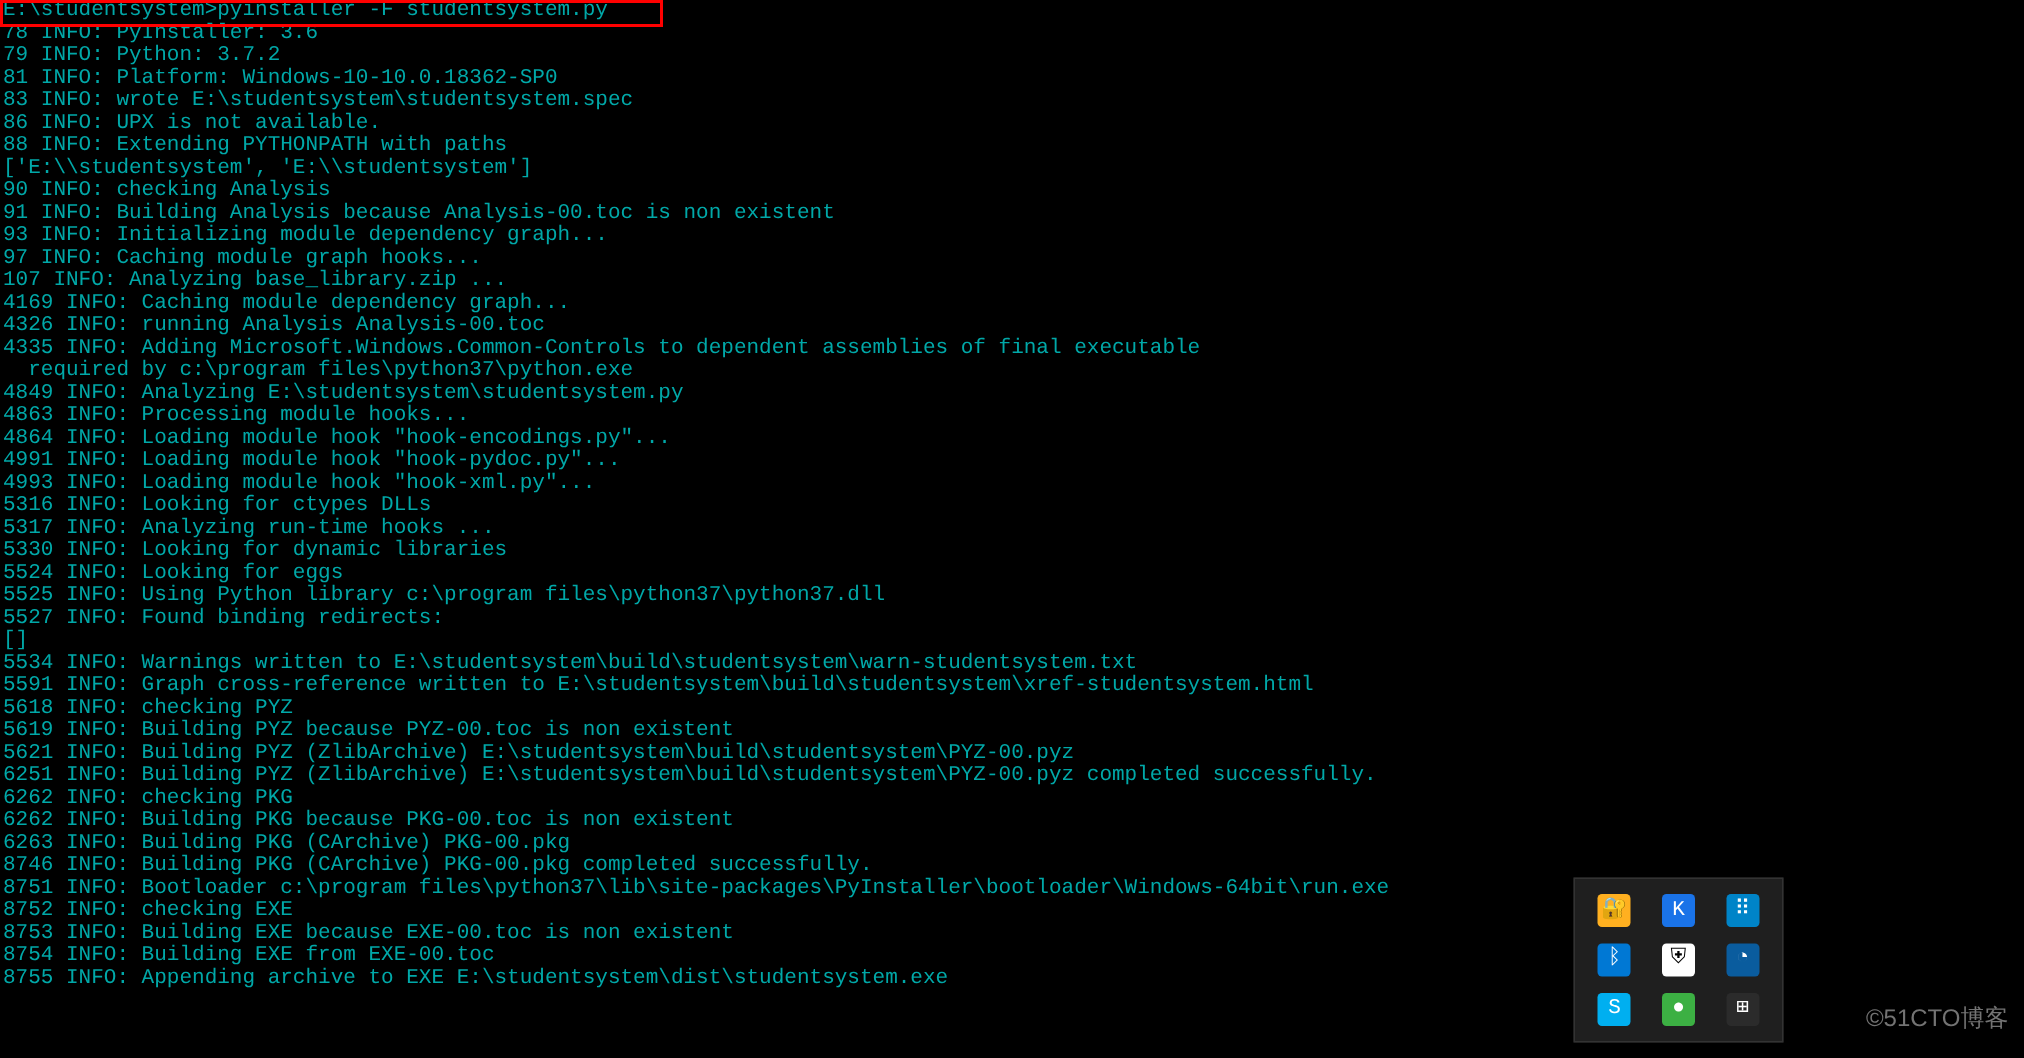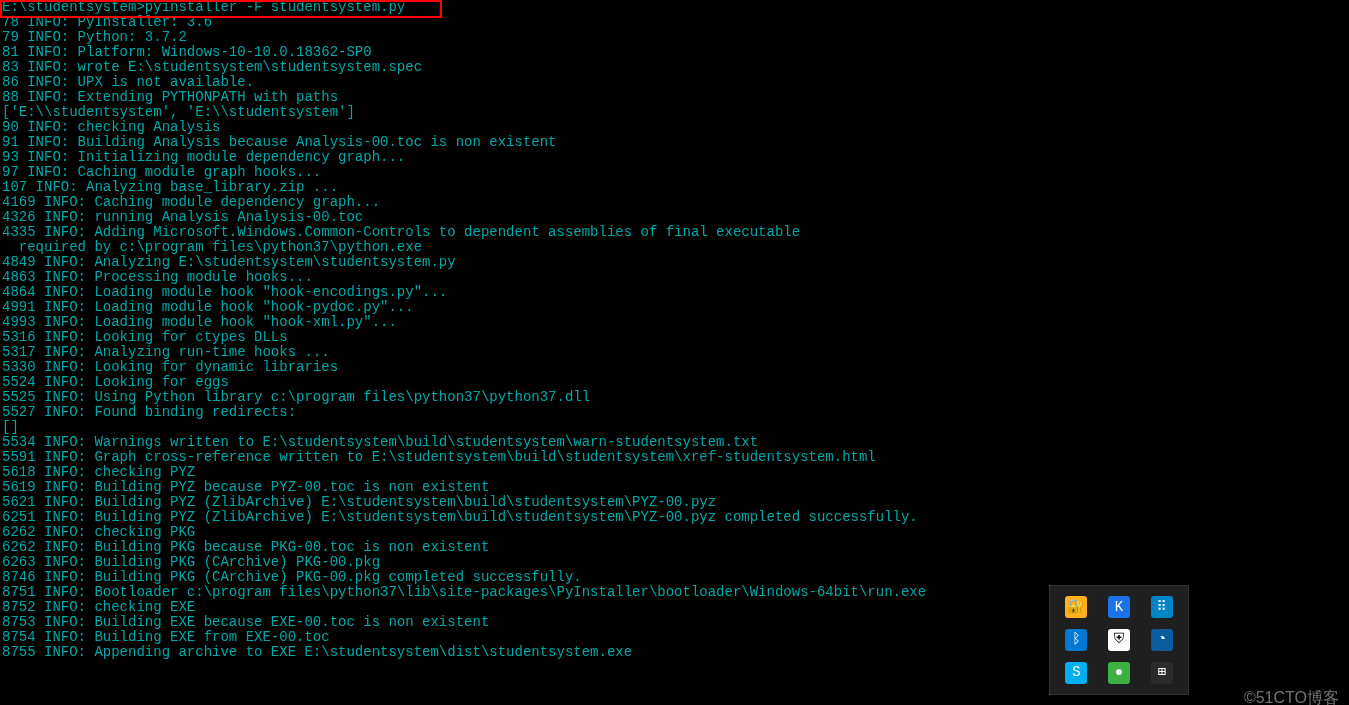--- a/index.html
+++ b/index.html
@@ -60,21 +60,21 @@
   .ic-teal   { background: #0084c8; color:#fff; }
   .ic-blue2  { background: #0078d4; }
   .ic-shield { background: #ffffff; color:#000; }
   .ic-edge   { background: #0a5c9e; }
   .ic-skype  { background: #00aff0; }
   .ic-green  { background: #3cb043; }
   .ic-win    { background: #2b2b2b; color:#fff; }
   .watermark {
     position: absolute;
     right: 10px;
-    bottom: 0;
+    bottom: 18px;
     color: #9a9a9a;
     font-size: 16px;
     opacity: 0.75;
     font-family: "Microsoft YaHei", sans-serif;
   }
 </style>
 </head>
 <body>
 
 <div class="terminal" id="term"><div class="line">E:\studentsystem&gt;pyinstaller -F studentsystem.py</div><div class="line">78 INFO: PyInstaller: 3.6</div><div class="line">79 INFO: Python: 3.7.2</div><div class="line">81 INFO: Platform: Windows-10-10.0.18362-SP0</div><div class="line">83 INFO: wrote E:\studentsystem\studentsystem.spec</div><div class="line">86 INFO: UPX is not available.</div><div class="line">88 INFO: Extending PYTHONPATH with paths</div><div class="line">['E:\\studentsystem', 'E:\\studentsystem']</div><div class="line">90 INFO: checking Analysis</div><div class="line">91 INFO: Building Analysis because Analysis-00.toc is non existent</div><div class="line">93 INFO: Initializing module dependency graph...</div><div class="line">97 INFO: Caching module graph hooks...</div><div class="line">107 INFO: Analyzing base_library.zip ...</div><div class="line">4169 INFO: Caching module dependency graph...</div><div class="line">4326 INFO: running Analysis Analysis-00.toc</div><div class="line">4335 INFO: Adding Microsoft.Windows.Common-Controls to dependent assemblies of final executable</div><div class="line">  required by c:\program files\python37\python.exe</div><div class="line">4849 INFO: Analyzing E:\studentsystem\studentsystem.py</div><div class="line">4863 INFO: Processing module hooks...</div><div class="line">4864 INFO: Loading module hook "hook-encodings.py"...</div><div class="line">4991 INFO: Loading module hook "hook-pydoc.py"...</div><div class="line">4993 INFO: Loading module hook "hook-xml.py"...</div><div class="line">5316 INFO: Looking for ctypes DLLs</div><div class="line">5317 INFO: Analyzing run-time hooks ...</div><div class="line">5330 INFO: Looking for dynamic libraries</div><div class="line">5524 INFO: Looking for eggs</div><div class="line">5525 INFO: Using Python library c:\program files\python37\python37.dll</div><div class="line">5527 INFO: Found binding redirects:</div><div class="line">[]</div><div class="line">5534 INFO: Warnings written to E:\studentsystem\build\studentsystem\warn-studentsystem.txt</div><div class="line">5591 INFO: Graph cross-reference written to E:\studentsystem\build\studentsystem\xref-studentsystem.html</div><div class="line">5618 INFO: checking PYZ</div><div class="line">5619 INFO: Building PYZ because PYZ-00.toc is non existent</div><div class="line">5621 INFO: Building PYZ (ZlibArchive) E:\studentsystem\build\studentsystem\PYZ-00.pyz</div><div class="line">6251 INFO: Building PYZ (ZlibArchive) E:\studentsystem\build\studentsystem\PYZ-00.pyz completed successfully.</div><div class="line">6262 INFO: checking PKG</div><div class="line">6262 INFO: Building PKG because PKG-00.toc is non existent</div><div class="line">6263 INFO: Building PKG (CArchive) PKG-00.pkg</div><div class="line">8746 INFO: Building PKG (CArchive) PKG-00.pkg completed successfully.</div><div class="line">8751 INFO: Bootloader c:\program files\python37\lib\site-packages\PyInstaller\bootloader\Windows-64bit\run.exe</div><div class="line">8752 INFO: checking EXE</div><div class="line">8753 INFO: Building EXE because EXE-00.toc is non existent</div><div class="line">8754 INFO: Building EXE from EXE-00.toc</div><div class="line">8755 INFO: Appending archive to EXE E:\studentsystem\dist\studentsystem.exe</div></div>

